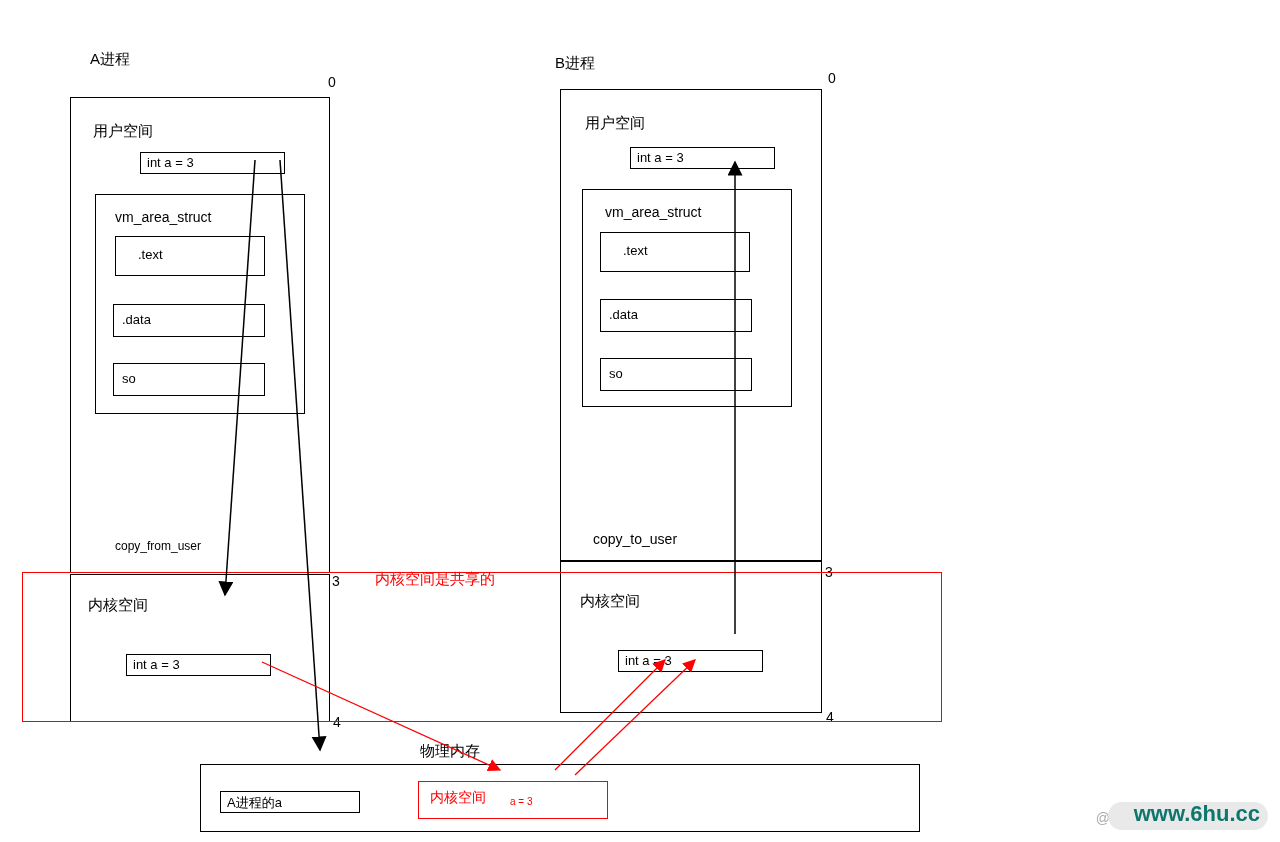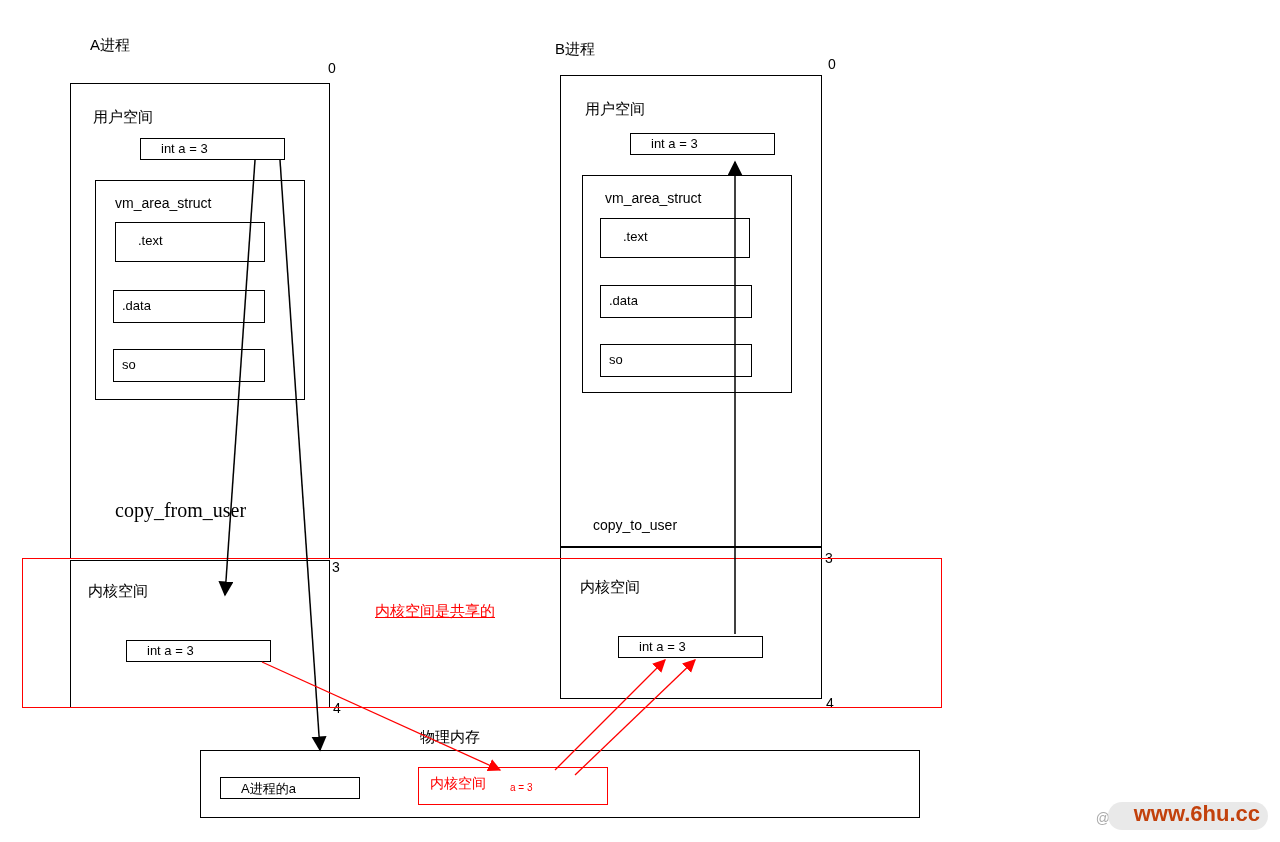--- a/index.html
+++ b/index.html
@@ -5,31 +5,31 @@
   * { box-sizing: border-box; }
   body {
     margin: 0;
     font-family: Arial, "Microsoft YaHei", sans-serif;
     background: #fff;
     width: 1280px;
     height: 842px;
     position: relative;
     overflow: hidden;
   }
-  .abs { position: absolute; }
+  .abs { position: absolute; margin-top: 14px; }
   .box { border: 1px solid #000; background: #fff; }
-  .small-box { border: 1px solid #000; background: #fff; font-size: 13px; padding: 2px 20px; }
+  .small-box { border: 1px solid #000; background: #fff; font-size: 13px; padding: 2px 6px; }
   .label { font-size: 15px; color: #000; }
   .red-box { border: 1px solid red; }
   .red-text { color: red; font-size: 15px; }
   .watermark {
     position: absolute;
     right: 20px;
     bottom: 15px;
-    color: #c2410c;
+    color: #0f766e;
     font-size: 22px;
     font-weight: bold;
   }
   .watermark-bg {
     position: absolute;
     right: 12px;
     bottom: 12px;
     width: 160px;
     height: 28px;
     background: #e0e0e0;
@@ -54,21 +54,21 @@
 <div class="abs label" style="left:93px; top:108px;">用户空间</div>
 
 <div class="abs small-box" style="left:140px; top:138px; width:145px; height:22px;">int a = 3</div>
 
 <div class="abs box" style="left:95px; top:180px; width:210px; height:220px;"></div>
 <div class="abs label" style="left:115px; top:195px; font-size:14px;">vm_area_struct</div>
 <div class="abs small-box" style="left:115px; top:222px; width:150px; height:40px; padding-top:10px; padding-left:22px;">.text</div>
 <div class="abs small-box" style="left:113px; top:290px; width:152px; height:33px; padding-top:7px; padding-left:8px;">.data</div>
 <div class="abs small-box" style="left:113px; top:349px; width:152px; height:33px; padding-top:7px; padding-left:8px;">so</div>
 
-<div class="abs label" style="left:115px; top:499px; font-size:20px;font-family:Liberation Serif, serif;">copy_from_user</div>
+<div class="abs label" style="left:115px; top:525px; font-size:12px;">copy_from_user</div>
 
 <div class="abs mark4" style="left:332px; top:559px;">3</div>
 
 <div class="abs box" style="left:70px; top:560px; width:260px; height:148px;"></div>
 <div class="abs label" style="left:88px; top:582px;">内核空间</div>
 <div class="abs small-box" style="left:126px; top:640px; width:145px; height:22px;">int a = 3</div>
 <div class="abs mark4" style="left:333px; top:700px;">4</div>
 
 <div class="abs label" style="left:555px; top:40px;">B进程</div>
 <div class="abs mark4" style="left:828px; top:56px;">0</div>
@@ -87,21 +87,21 @@
 <div class="abs label" style="left:593px; top:517px; font-size:14px;text-align:center;">copy_to_user</div>
 
 <div class="abs mark4" style="left:825px; top:550px;">3</div>
 
 <div class="abs box" style="left:560px; top:547px; width:262px; height:152px;"></div>
 <div class="abs label" style="left:580px; top:578px;">内核空间</div>
 <div class="abs small-box" style="left:618px; top:636px; width:145px; height:22px;">int a = 3</div>
 <div class="abs mark4" style="left:826px; top:695px;">4</div>
 
 <div class="abs red-box" style="left:22px; top:558px; width:920px; height:150px;"></div>
-<div class="abs red-text" style="left:375px; top:602px;text-decoration:underline;">内核空间是共享的</div>
+<div class="abs red-text" style="left:375px; top:556px;">内核空间是共享的</div>
 
 <div class="abs label" style="left:420px; top:728px; font-size:15px;">物理内存</div>
 <div class="abs box" style="left:200px; top:750px; width:720px; height:68px;"></div>
 
 <div class="abs small-box" style="left:220px; top:777px; width:140px; height:22px;">A进程的a</div>
 
 <div class="abs red-box" style="left:418px; top:767px; width:190px; height:38px;"></div>
 <div class="abs red-text" style="left:430px; top:775px; font-size:14px;">内核空间</div>
 <div class="abs red-text" style="left:510px; top:782px; font-size:10px;">a = 3</div>
 

